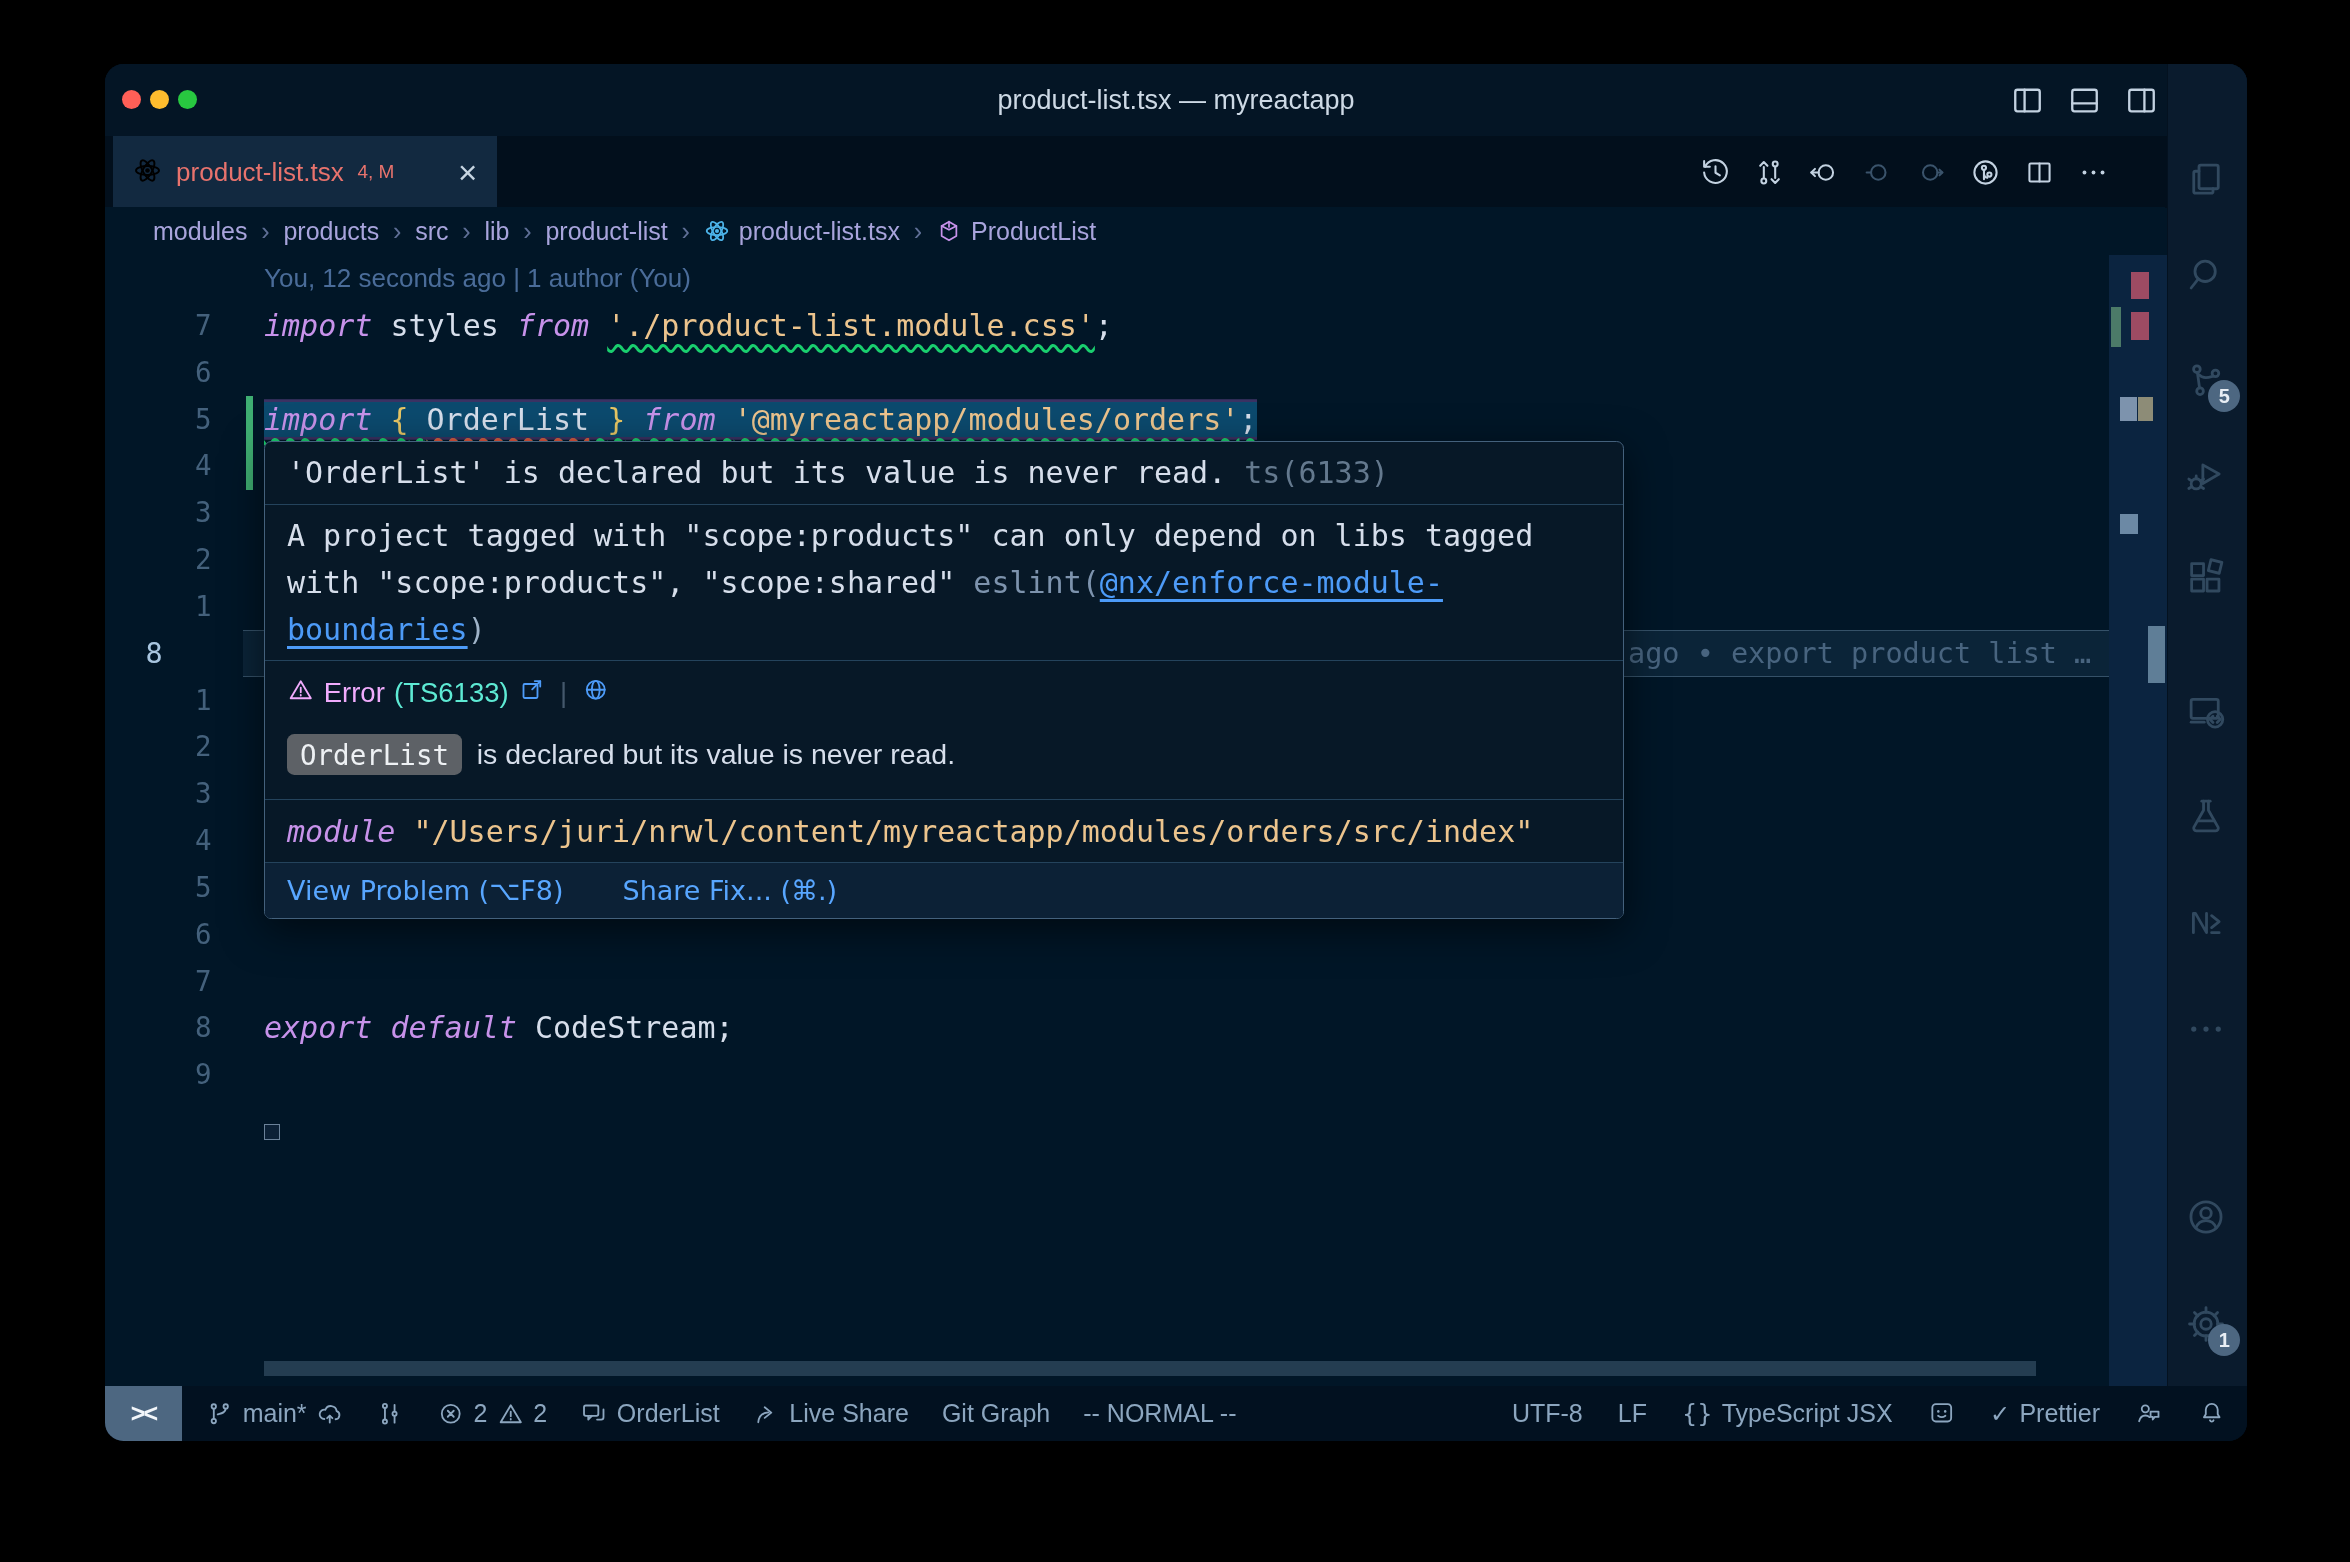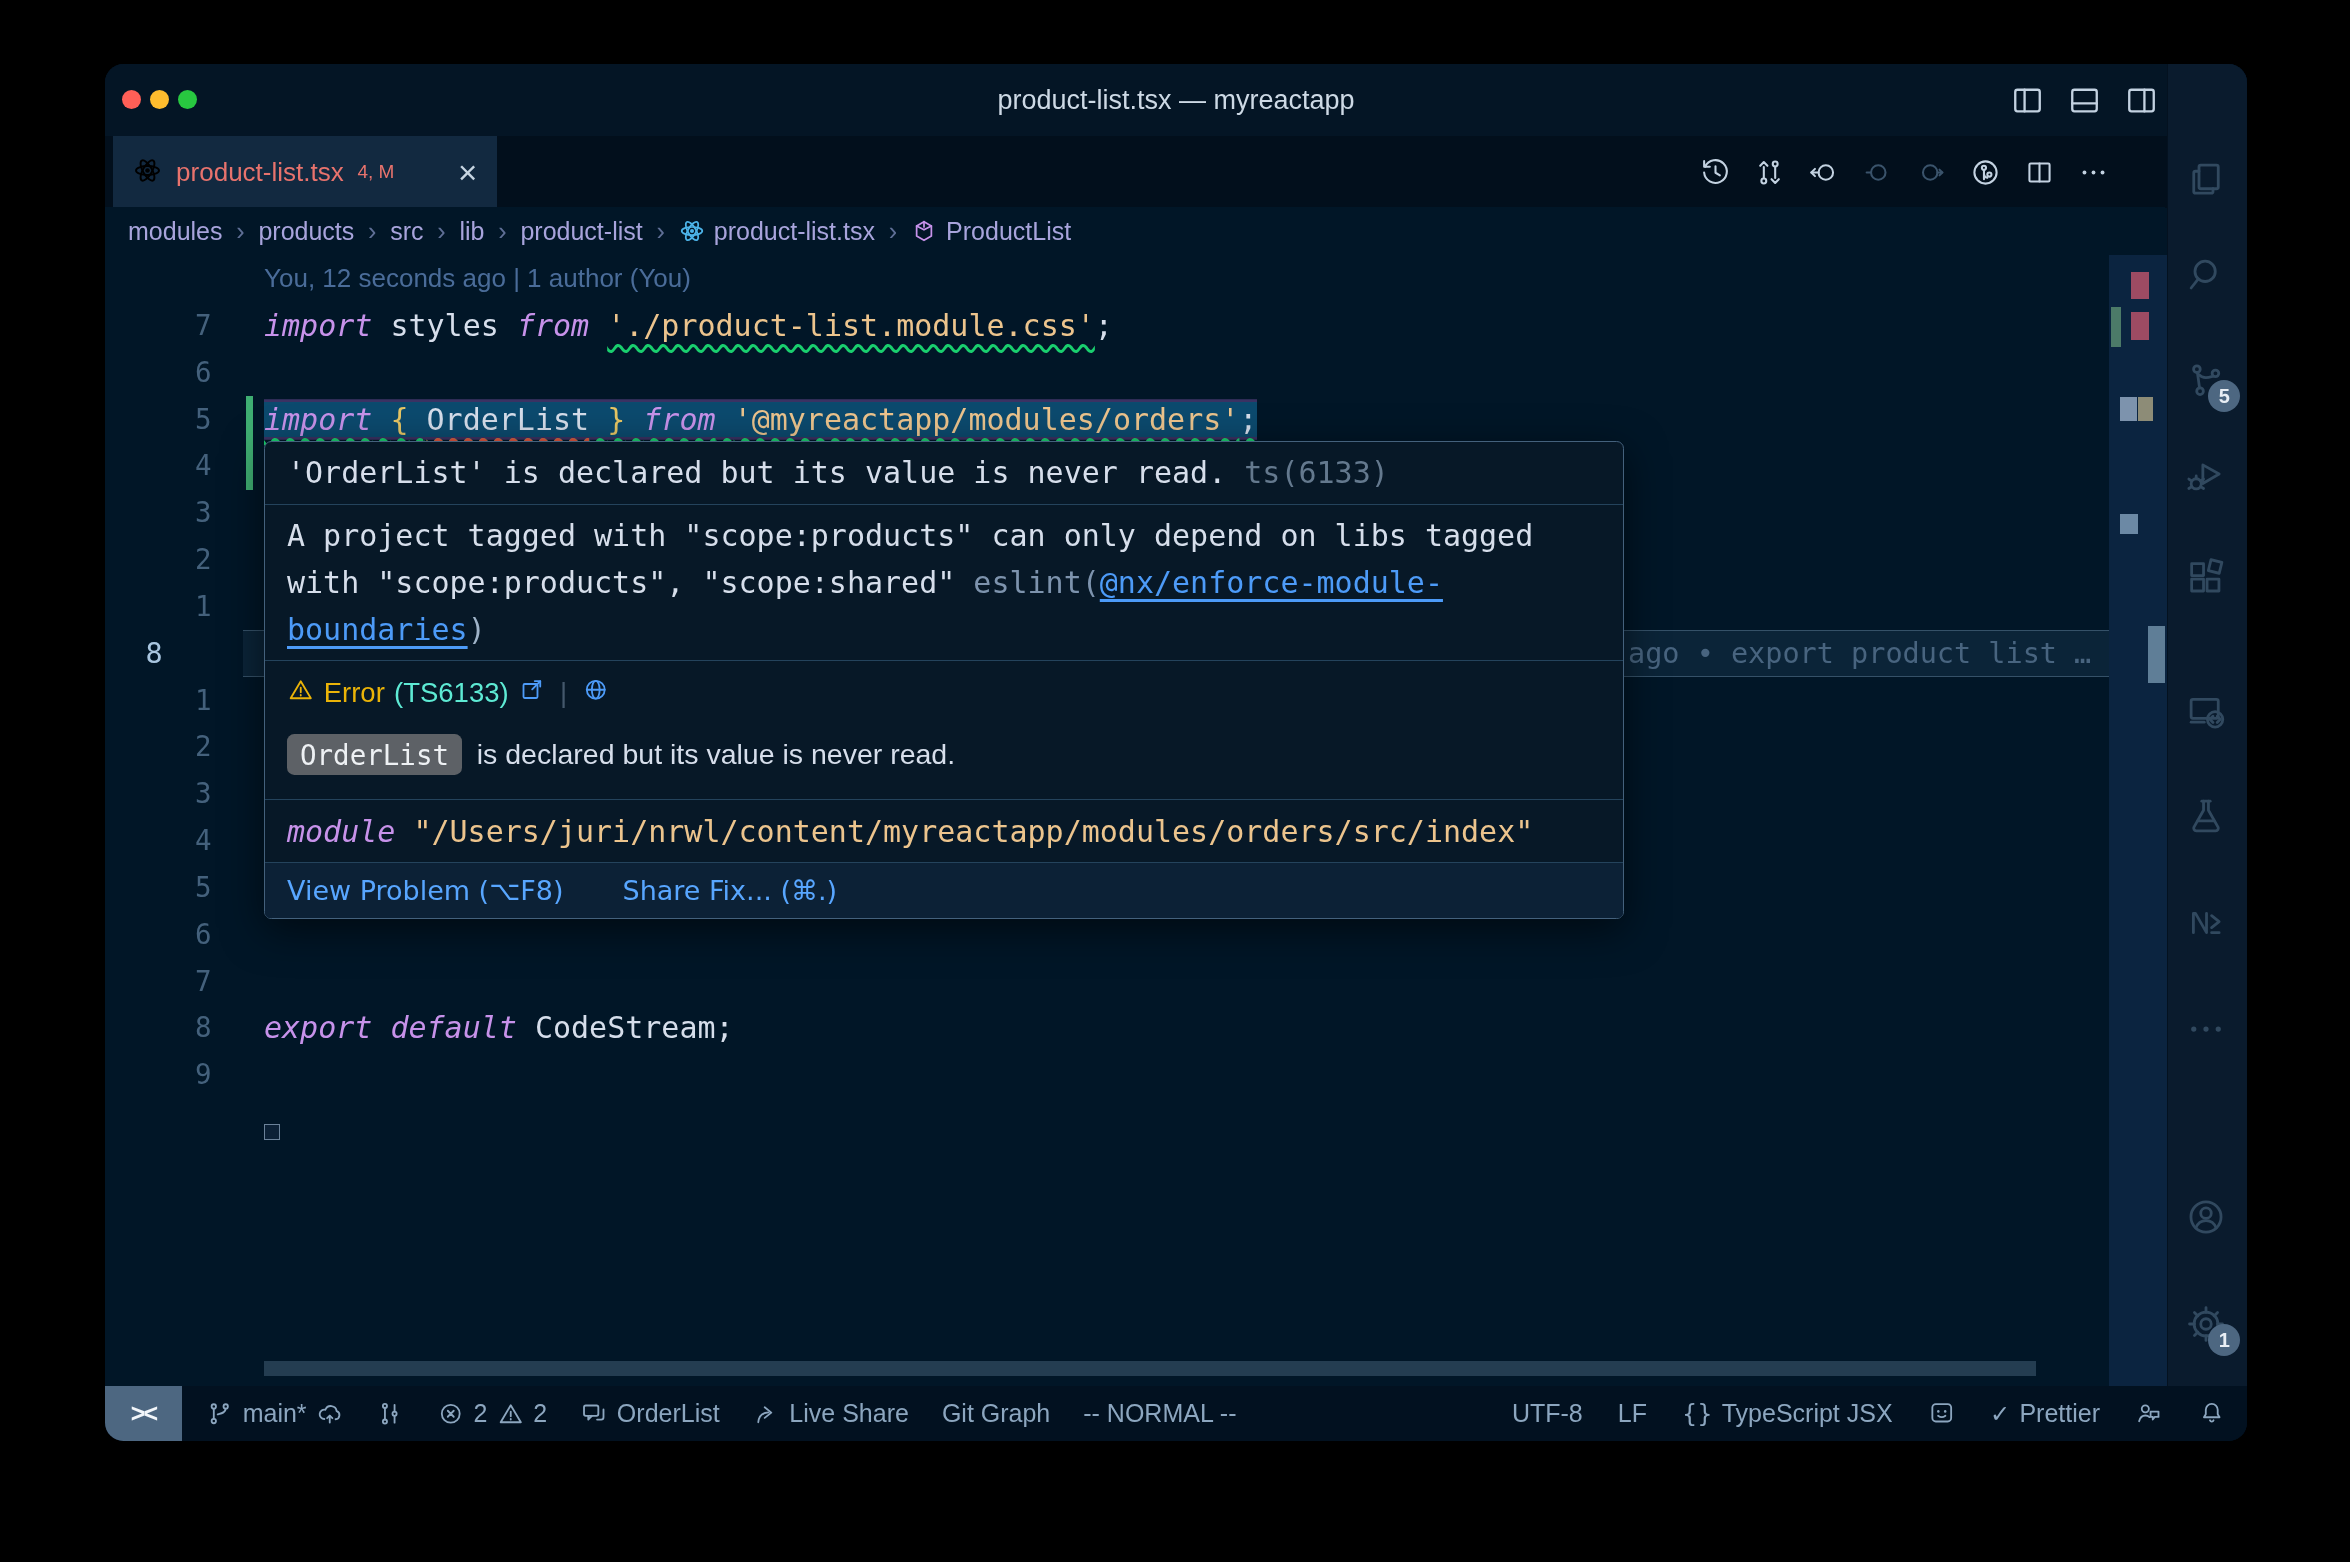--- a/index.html
+++ b/index.html
@@ -13,21 +13,21 @@
   .win-controls{position:absolute;right:31px;top:0;height:72px;display:flex;align-items:center;gap:22px;color:#c3d2e1}
   
   .tabbar{position:absolute;top:72px;left:0;right:0;height:72px;background:#020f1c}
   .tab{position:absolute;left:8.3px;top:0;height:72px;width:384px;background:#122940;display:flex;align-items:center;padding:0 20px;gap:13.8px;box-sizing:border-box}
   .tab-label{color:#e8736d;font-size:26px}
   .tab-badge{color:#e8736d;font-size:19px}
   .tab-close{color:#c7d5e2;font-size:33px;margin-left:auto;line-height:1}
   .editor-actions{position:absolute;right:138px;top:0;height:72px;display:flex;align-items:center;gap:23px;color:#c3d2e1}
   .editor-actions .dim{color:#3a536b}
   
-  .breadcrumbs{position:absolute;top:143px;left:0;right:82px;height:48px;background:#011627;display:flex;align-items:center;padding-left:23px;gap:13.8px;font-size:25px;color:#a8a4dc}
+  .breadcrumbs{position:absolute;top:143px;left:0;right:82px;height:48px;background:#011627;display:flex;align-items:center;padding-left:48px;gap:13.8px;font-size:25px;color:#a8a4dc}
   .crumb{display:flex;align-items:center;gap:9.2px}
   .crumb-sep{color:#5f6f96;font-size:25px}
   .ic-react{color:#4cb3e8}.ic-symbol-box{color:#c792ea}
   
   .editor{position:absolute;top:191px;left:0;width:2063px;bottom:55px;background:#011627;overflow:hidden}
   .row{position:absolute;left:0;width:2239px;height:47px}
   .cur-hl{position:absolute;left:138px;width:1866px;top:0;height:47px;background:rgba(28,58,82,.4);border-top:1.8px solid rgba(95,126,151,.5);border-bottom:1.8px solid rgba(95,126,151,.5);box-sizing:border-box}
   .gutter{position:absolute;left:27.5px;width:79px;text-align:right;font-family:"DejaVu Sans Mono",monospace;font-size:27.5px;line-height:47px;color:#44617c}
   .gutter.cur{text-align:left;padding-left:13px;color:#a9c6e0;font-size:28.5px}
   .codeline{position:absolute;left:159px;top:0;font-family:"DejaVu Sans Mono",monospace;font-size:30px;line-height:47px;white-space:pre}
@@ -47,21 +47,21 @@
   
   .tooltip{position:absolute;left:159px;top:186px;width:1360px;background:#071827;border:1.8px solid #44617c;border-radius:7.3px;box-sizing:border-box;z-index:5;box-shadow:0 11px 40px rgba(0,0,0,.55)}
   .tt-sec{padding:7.3px 22px}
   .tt-mono{font-family:"DejaVu Sans Mono",monospace;font-size:30px;line-height:47px;color:#d6deeb;white-space:pre-wrap;word-wrap:break-word}
   .tt-border{border-top:1.8px solid #24435c}
   .tt-code{color:#64798e}
   .tt-dim{color:#7d93ad}
   .tt-after{color:#9fb3c8}
   .tt-link{color:#4d9bf8;text-decoration:underline;text-underline-offset:6.4px;cursor:pointer}
   .tt-errrow{display:flex;align-items:center;gap:9.2px;font-size:27.5px;padding:14.7px 22px 7.3px;color:#d6deeb}
-  .err{color:#eab308}
+  .err{color:#f0abfc}
   .errcode{color:#5eead4}
   .ttsep{color:#44586c;margin:0 5.5px;font-size:27.5px}
   .blue{color:#4d9bf8}
   .tt-detail{display:flex;align-items:center;gap:14.7px;font-size:28.5px;color:#d6deeb;padding:16.5px 22px 24px}
   .chip{font-family:"DejaVu Sans Mono",monospace;font-size:27.5px;background:#5d6166;color:#eef1f4;border-radius:7.3px;padding:4.6px 13px}
   .tt-actions{background:#0c2136;border-top:1.8px solid #24435c;display:flex;gap:59px;padding:12px 22px;font-size:27px;border-radius:0 0 5.5px 5.5px;font-family:"DejaVu Sans",sans-serif}
   .tt-action{color:#58a6ff;cursor:pointer}
   .tt-handle{position:absolute;left:159px;top:869px;width:13.8px;height:13.8px;background:#0c2136;border:1.8px solid #6b8299;z-index:4}
   
   .activitybar{position:absolute;top:0;right:0;width:80px;bottom:55px;background:#0a1b2d;border-left:1.8px solid #04111f;box-sizing:border-box}

